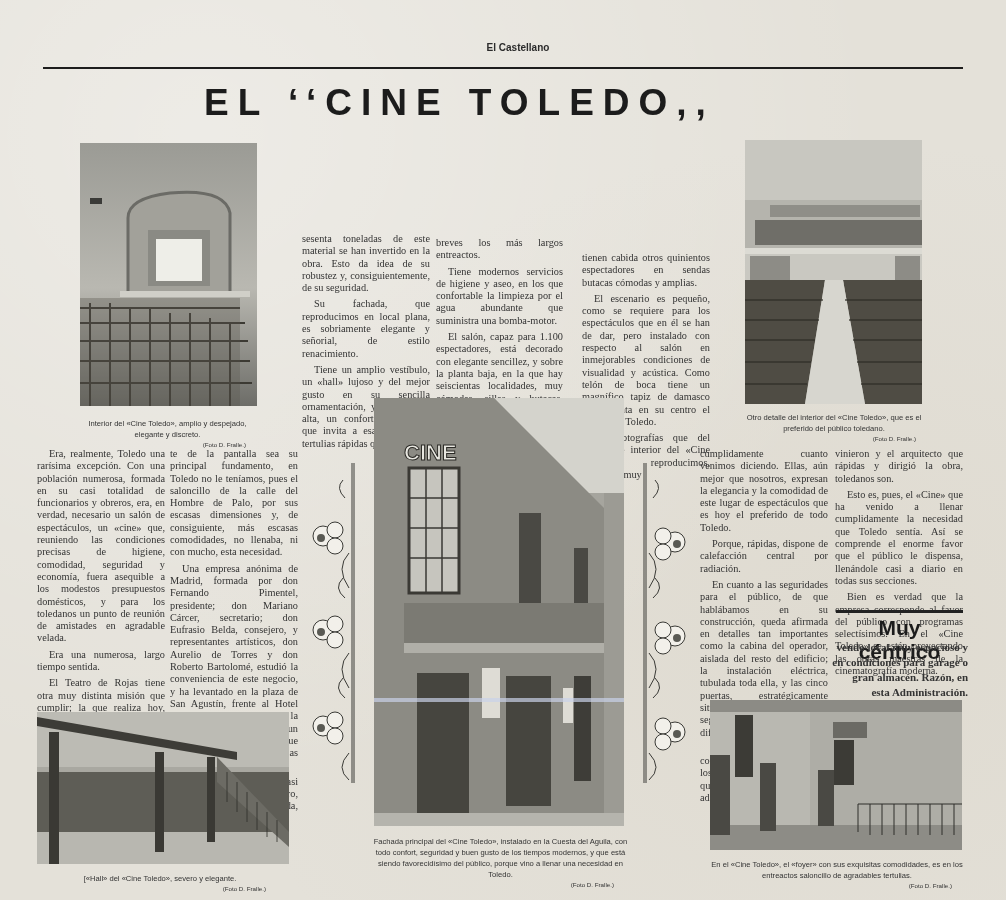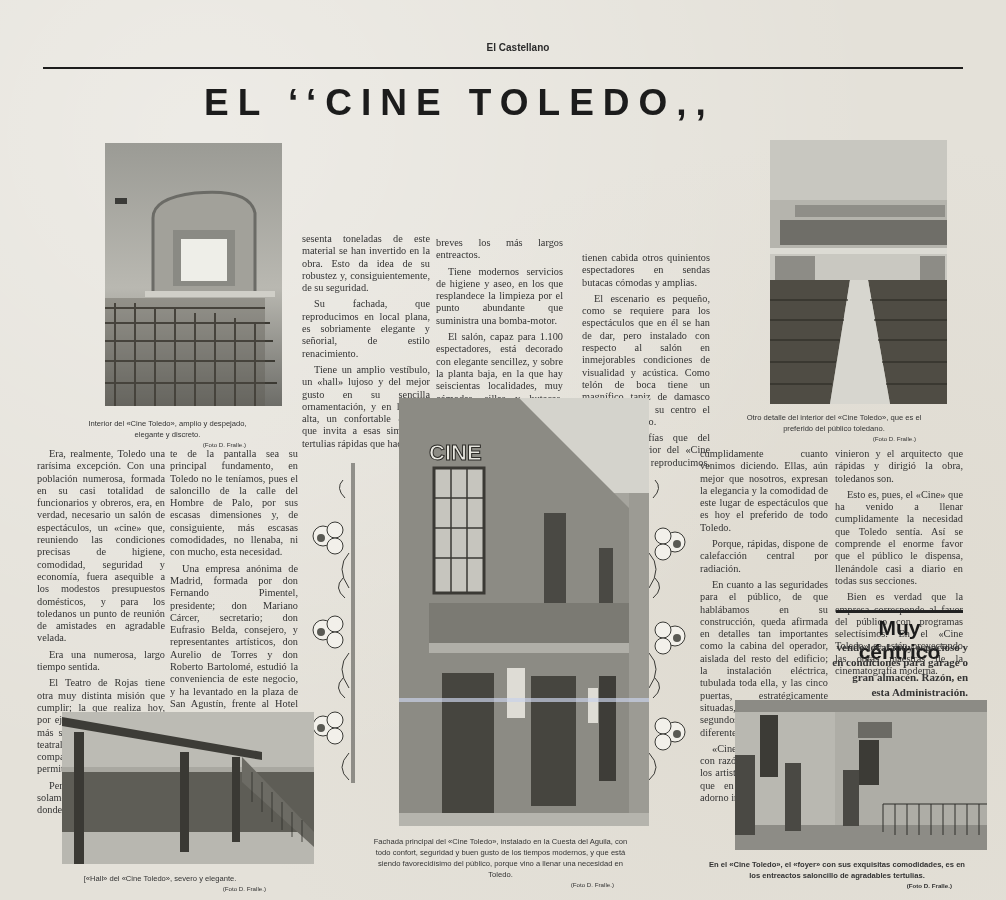--- a/index.html
+++ b/index.html
@@ -18,21 +18,21 @@
             letter-spacing:9px;color:#1c1c1c;margin-left:28px;}
   .subhead{position:absolute;left:300px;width:405px;top:133px;text-align:center;
            font-family:"Liberation Sans",sans-serif;font-weight:bold;font-size:19.5px;
            line-height:23px;color:#1d1d1d;}
   .col{position:absolute;font-size:10.3px;line-height:12.3px;text-align:justify;color:#333;}
   .col p{margin:0 0 4px 0;text-indent:12px;}
   .col p.cont{text-indent:0;}
   .caption{position:absolute;text-align:center;font-family:"Liberation Sans",sans-serif;
            font-size:7.6px;line-height:11px;color:#333;}
   .credit{display:block;text-align:right;font-size:6.2px;line-height:9px;padding-right:14px;}
-  .photo{position:absolute;overflow:hidden;background:#8a8a84;margin-left:25px;}
+  .photo{position:absolute;overflow:hidden;background:#8a8a84;}
   .photo svg{display:block;width:100%;height:100%;}
   .ornament{position:absolute;}
   .adbox{position:absolute;left:836px;top:610px;width:127px;text-align:center;}
   .adbox .bar{position:absolute;left:0;top:0;width:127px;height:3px;background:#222;}
   .ad-title{position:absolute;left:0;top:6px;width:127px;text-align:center;
             font-family:"Liberation Sans",sans-serif;font-weight:bold;font-size:21px;color:#1c1c1c;}
   .ad-body{position:absolute;left:-4px;top:30px;width:136px;text-align:right;
            font-size:11px;line-height:15px;color:#333;font-weight:bold;}
 </style>
 </head>
@@ -95,21 +95,21 @@
     <span class="credit">(Foto D. Fralle.)</span>
   </div>
 
   <div class="col" style="left:302px;top:233px;width:128px;">
     <p class="cont">sesenta toneladas de este material se han invertido en la obra. Esto da idea de su robustez y, consiguientemente, de su seguridad.</p>
     <p>Su fachada, que reproducimos en local plana, es sobriamente elegante y señorial, de estilo renacimiento.</p>
     <p>Tiene un amplio vestíbulo, un «hall» lujoso y del mejor gusto en su sencilla ornamentación, y en la parte alta, un confortable «foyer» que invita a esas simpáticas tertulias rápidas que hacen</p>
   </div>
   <div class="col" style="left:436px;top:237px;width:127px;">
     <p class="cont">breves los más largos entreactos.</p>
-    <p>Tiene modernos servicios de higiene y aseo, en los que resplandece la limpieza por el punto abundante que suministra una bomba-motor.</p>
+    <p>Tiene modernos servicios de higiene y aseo, en los que confortable la limpieza por el agua abundante que suministra una bomba-motor.</p>
     <p>El salón, capaz para 1.100 espectadores, está decorado con elegante sencillez, y sobre la planta baja, en la que hay seiscientas localidades, muy cómodas, sillas y butacas, avanza una plataforma, construída con potentes barras de hierro, en la que</p>
   </div>
   <div class="col" style="left:569px;top:252px;width:128px;margin-left:13px;">
     <p class="cont">tienen cabida otros quinientos espectadores en sendas butacas cómodas y amplias.</p>
     <p>El escenario es pequeño, como se requiere para los espectáculos que en él se han de dar, pero instalado con respecto al salón en inmejorables condiciones de visualidad y acústica. Como telón de boca tiene un magnífico tapiz de damasco que ostenta en su centro el escudo de Toledo.</p>
     <p>Las fotografías que del exterior e interior del «Cine Toledo» reproducimos, ilustrarán muy</p>
   </div>
 
   <div class="col" style="left:37px;top:448px;width:128px;">
     <p>Era, realmente, Toledo una rarísima excepción. Con una población numerosa, formada en su casi totalidad de funcionarios y obreros, era, en verdad, necesario un salón de espectáculos, un «cine» que, reuniendo las condiciones precisas de higiene, comodidad, seguridad y economía, fuera asequible a los modestos presupuestos domésticos, y para los toledanos un punto de reunión de amistades en agradable velada.</p>
@@ -251,18 +251,18 @@
       <rect x="0" y="55" width="20" height="80" fill="#4a4944"></rect>
       <rect x="50" y="63" width="16" height="68" fill="#4a4944"></rect>
       <rect x="108" y="70" width="16" height="56" fill="#4a4944"></rect>
       <rect x="124" y="40" width="20" height="45" fill="#3c3b36"></rect>
       <rect x="123" y="22" width="34" height="16" fill="#6b6a64"></rect>
       <g stroke="#2f2e2a" stroke-width="1">
           <path d="M148 104 H252 M148 104 V132 M160 104 V135 M172 104 V135 M184 104 V135 M196 104 V135 M208 104 V135 M220 104 V135 M232 104 V135 M244 104 V135"></path>
         </g>
     </svg>
   </div>
-  <div class="caption" style="left:708px;top:859px;width:258px;font-weight:bold;">
+  <div class="caption" style="left:708px;top:859px;width:258px;">
     <span>En el «Cine Toledo», el «foyer» con sus exquisitas comodidades, es en los entreactos saloncillo de agradables tertulias.</span>
     <span class="credit">(Foto D. Fralle.)</span>
   </div>
 
 </div>
 
 </body></html>

